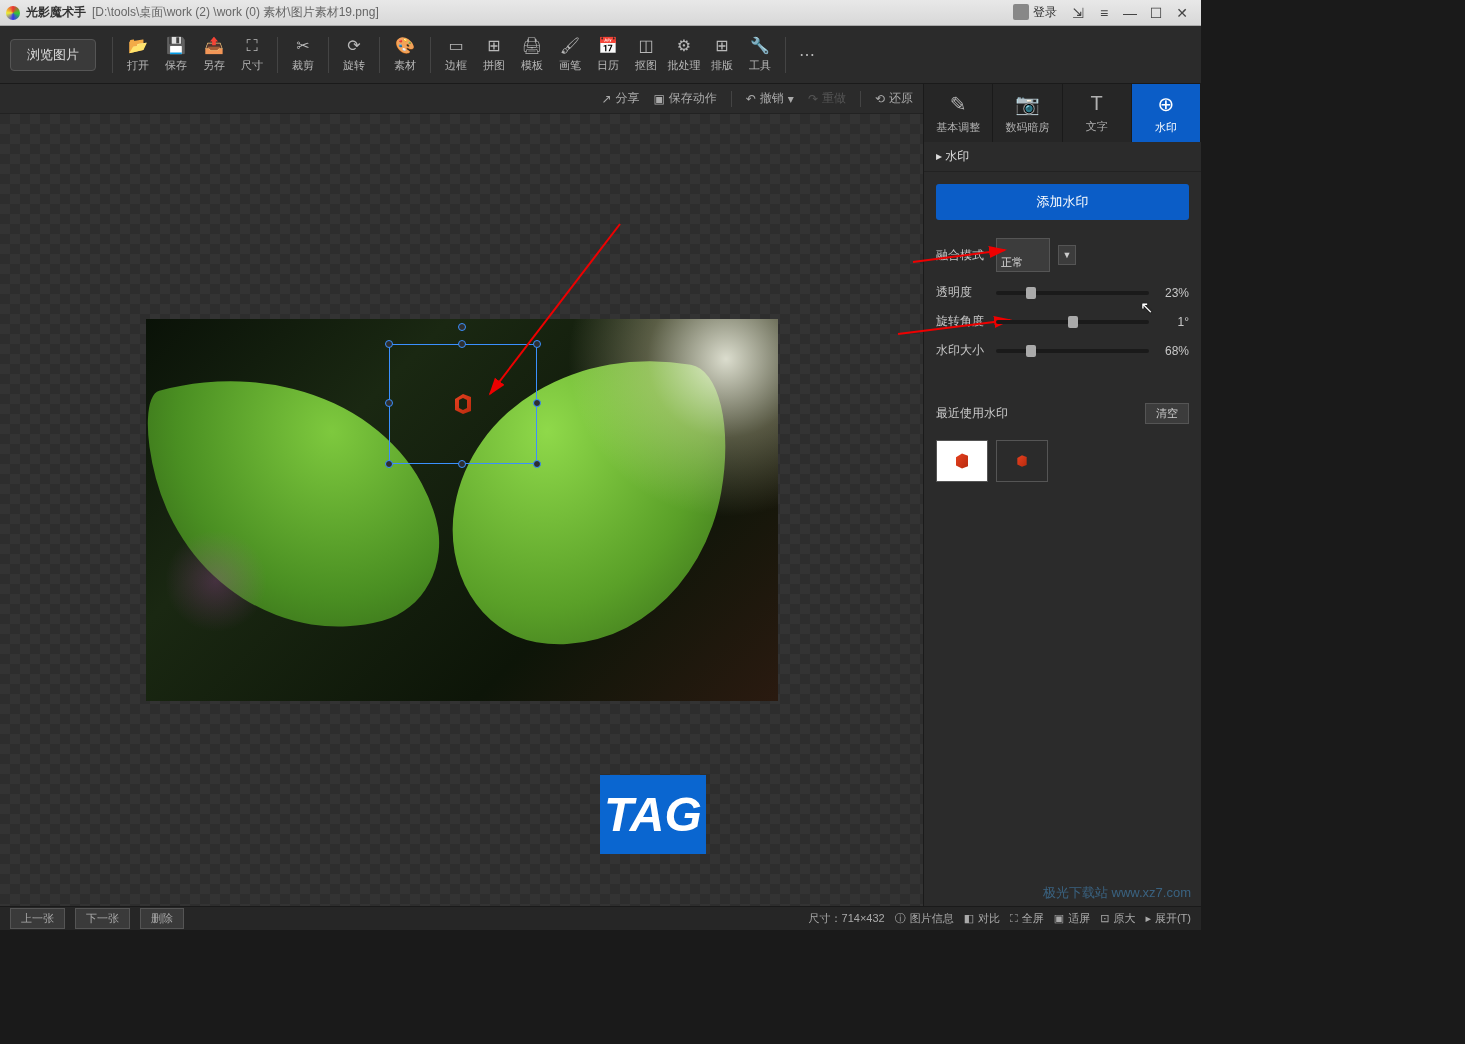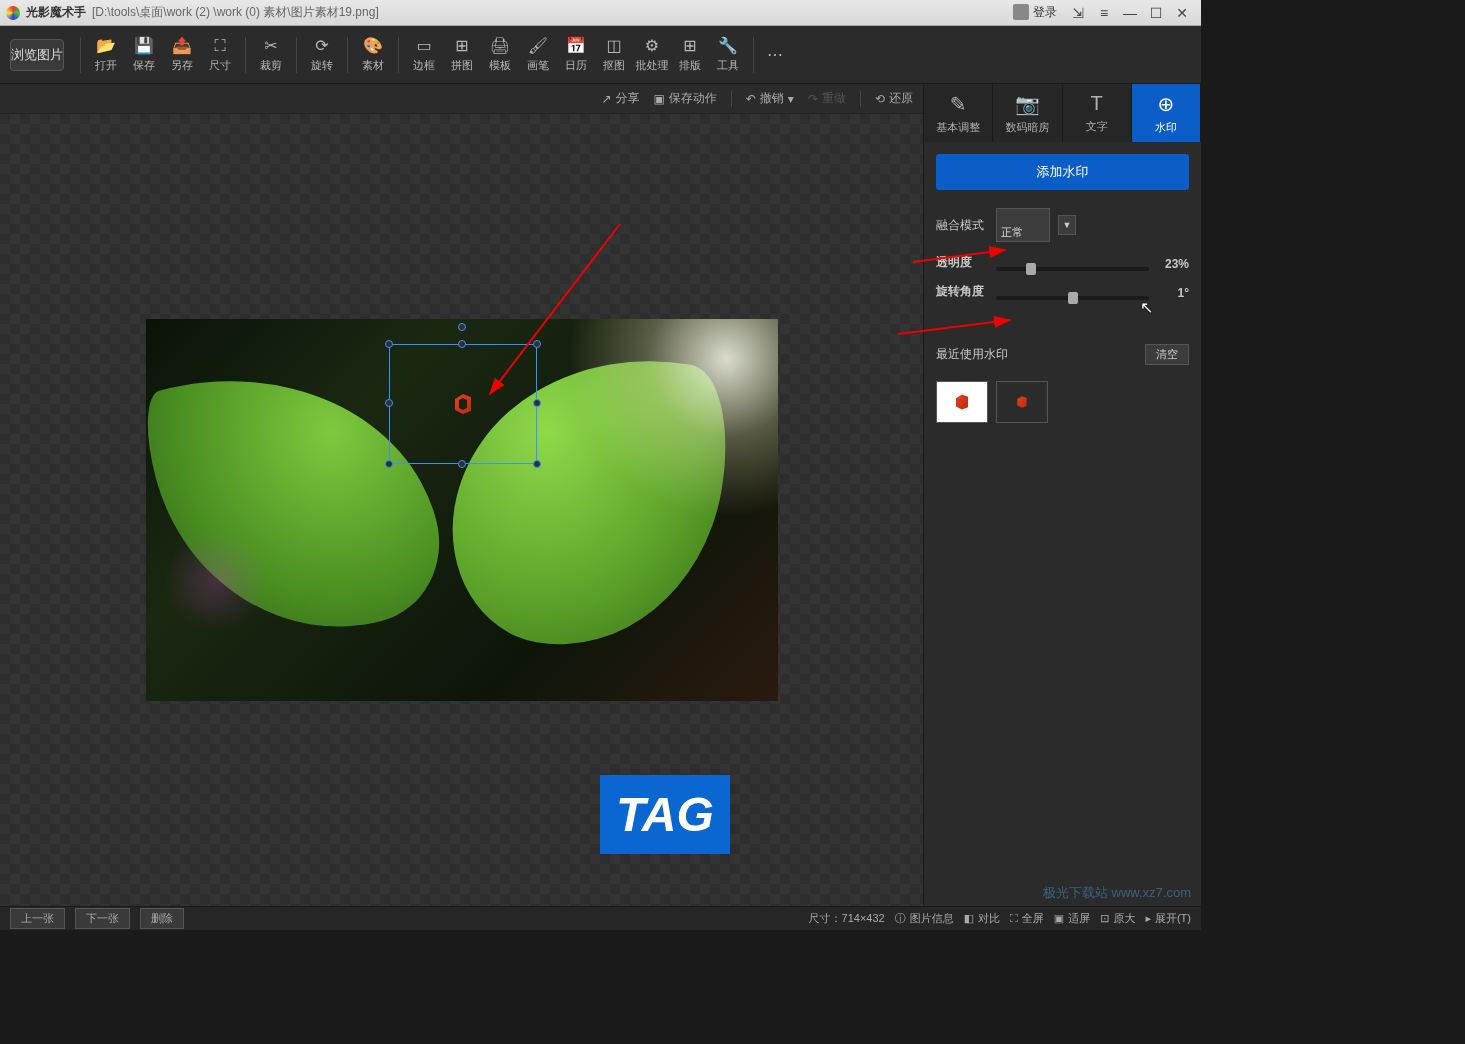--- a/index.html
+++ b/index.html
@@ -7,21 +7,21 @@
 .app { width: 1201px; height: 930px; display: flex; flex-direction: column; background: #323232; position: relative; }
 .titlebar { height: 26px; background: linear-gradient(#e8e8e8,#d8d8d8); display: flex; align-items: center; padding: 0 6px; color: #333; border-bottom: 1px solid #aaa; }
 .titlebar .logo { width: 14px; height: 14px; border-radius: 7px; background: conic-gradient(#e33,#3c3,#33e,#ee3,#e33); margin-right: 6px; }
 .titlebar .title { font-weight: bold; flex: 0 0 auto; }
 .titlebar .path { color: #666; margin-left: 6px; }
 .titlebar .spacer { flex: 1; }
 .titlebar .tbtn { width: 26px; height: 20px; display: flex; align-items: center; justify-content: center; color: #444; font-size: 14px; cursor: pointer; }
 .titlebar .login { display: flex; align-items: flex-start; gap: 4px; padding: 0 8px; cursor: pointer; }
 .titlebar .login .av { width: 16px; height: 16px; background: #888; border-radius: 2px; }
 .toolbar { height: 58px; background: #2b2b2b; display: flex; align-items: center; border-bottom: 1px solid #1a1a1a; }
-.browse-btn { margin: 0 10px; padding: 6px 0; background: #3a3a3a; border: 1px solid #555; border-radius: 4px; font-size: 13px; color: #ddd; cursor: pointer; }
+.browse-btn { margin: 0 10px; padding: 6px 16px; background: #3a3a3a; border: 1px solid #555; border-radius: 4px; font-size: 13px; color: #ddd; cursor: pointer; }
 .tool-group { display: flex; align-items: center; }
 .tool { width: 38px; display: flex; flex-direction: column; align-items: center; gap: 3px; cursor: pointer; color: #b8b8b8; }
 .tool .icn { width: 18px; height: 18px; display: flex; align-items: center; justify-content: center; font-size: 16px; }
 .tool .lbl { font-size: 11px; }
 .tool-sep { width: 1px; height: 36px; background: #444; margin: 0 6px; }
 .tool.more { width: 30px; }
 .main { flex: 1; display: flex; overflow: hidden; }
 .canvas-area { flex: 1; display: flex; flex-direction: column; background: #2f2f2f; }
 .action-bar { height: 30px; background: #2b2b2b; display: flex; align-items: center; justify-content: flex-end; padding: 0 10px; gap: 14px; border-bottom: 1px solid #222; }
 .abtn { display: flex; align-items: center; gap: 4px; color: #aaa; cursor: pointer; font-size: 12px; }
@@ -38,35 +38,35 @@
 .wm-handle.bl { left: -5px; bottom: -5px; } .wm-handle.br { right: -5px; bottom: -5px; }
 .wm-handle.tm { left: 50%; top: -5px; margin-left: -5px; } .wm-handle.bm { left: 50%; bottom: -5px; margin-left: -5px; }
 .wm-handle.ml { left: -5px; top: 50%; margin-top: -5px; } .wm-handle.mr { right: -5px; top: 50%; margin-top: -5px; }
 .wm-handle.rot { left: 50%; top: -22px; margin-left: -5px; }
 .wm-icon { position: absolute; left: 50%; top: 50%; transform: translate(-50%,-50%); width: 24px; height: 24px; }
 .arrow { position: absolute; pointer-events: none; }
 .tag-overlay { position: absolute; left: 600px; top: 775px; display: flex; align-items: center; }
 .tag-left { background: #fff; padding: 8px 12px; }
 .tag-left .l1 { color: #e02020; font-size: 28px; font-weight: bold; letter-spacing: 2px; }
 .tag-left .l2 { color: #1060c0; font-size: 17px; }
-.tag-right { background: #0a66d0; color: #fff; font-size: 48px; font-weight: bold; font-style: italic; padding: 12px 16px; }
+.tag-right { background: #0a66d0; color: #fff; font-size: 48px; font-weight: bold; font-style: italic; padding: 12px 4px; }
 .xz7 { position: absolute; right: 10px; bottom: 28px; font-size: 13px; color: rgba(80,180,255,0.4); }
 .right-panel { width: 278px; background: #2b2b2b; display: flex; flex-direction: column; border-left: 1px solid #1a1a1a; }
 .rp-tabs { height: 58px; display: flex; background: #262626; }
 .rp-tab { flex: 1; display: flex; flex-direction: column; align-items: center; justify-content: center; gap: 4px; cursor: pointer; color: #b0b0b0; border-right: 1px solid #1a1a1a; }
 .rp-tab.active { background: #0b5dc7; color: #fff; }
 .rp-tab .ticn { font-size: 20px; }
 .rp-tab .tlbl { font-size: 11px; }
 .rp-header { padding: 6px 12px; font-size: 12px; color: #ddd; border-bottom: 1px solid #222; }
 .add-btn { margin: 12px; padding: 9px 0; text-align: center; background: #0b5dc7; color: #fff; border-radius: 3px; cursor: pointer; font-size: 13px; }
 .prop-row { display: flex; align-items: center; padding: 6px 12px; gap: 8px; font-size: 12px; }
 .prop-row .plabel { width: 52px; color: #c8c8c8; }
 .prop-row select, .prop-row .sel { flex: 0 0 54px; background: #3c3c3c; border: 1px solid #555; color: #ddd; font-size: 11px; padding: 16px 4px; height: 20px; }
 .prop-row .dd-btn { width: 18px; height: 20px; background: #3c3c3c; border: 1px solid #555; display: flex; align-items: center; justify-content: center; font-size: 9px; cursor: pointer; }
-.slider-row { display: flex; align-items: flex-end; padding: 6px 12px; gap: 8px; font-size: 12px; font-weight: bold; }
+.slider-row { display: flex; align-items: center; padding: 6px 12px; gap: 8px; font-size: 12px; }
 .slider-row .plabel { width: 52px; color: #c8c8c8; }
 .slider-row .track { flex: 1; height: 4px; background: #1a1a1a; border-radius: 2px; position: relative; cursor: pointer; }
 .slider-row .thumb { position: absolute; top: -4px; width: 10px; height: 12px; background: #aaa; border-radius: 2px; margin-left: -5px; }
 .slider-row .val { width: 32px; text-align: right; color: #c8c8c8; }
 .recent-hdr { display: flex; justify-content: space-between; align-items: center; padding: 8px 12px; margin-top: 30px; }
 .clear-btn { padding: 2px 10px; background: #3c3c3c; border: 1px solid #555; font-size: 11px; cursor: pointer; }
 .recent-items { display: flex; gap: 8px; padding: 8px 12px; }
 .recent-item { width: 52px; height: 42px; border: 1px solid #555; display: flex; align-items: center; justify-content: center; background: #fff; cursor: pointer; }
 .recent-item.dark { background: #2b2b2b; }
 .statusbar { height: 24px; background: #262626; border-top: 1px solid #1a1a1a; display: flex; align-items: center; padding: 0 10px; gap: 10px; font-size: 11px; color: #aaa; }
@@ -246,20 +246,21 @@
           </div>
           <div class="rp-tab">
             <span class="ticn">T</span>
             <span class="tlbl">文字</span>
           </div>
           <div class="rp-tab active">
             <span class="ticn">⊕</span>
             <span class="tlbl">水印</span>
           </div>
         </div>
+      <div class="rp-header">▸ <span>水印</span></div>
       <div class="add-btn">添加水印</div>
 
       <div class="prop-row">
         <span class="plabel">融合模式</span>
         <span class="sel">正常</span>
         <span class="dd-btn">▼</span>
       </div>
 
       <div class="slider-row">
         <span class="plabel">透明度</span>
@@ -267,20 +268,27 @@
             <div class="thumb" style="left:23%"></div>
           </div>
         <span class="val">23%</span>
       </div>
       <div class="slider-row">
         <span class="plabel">旋转角度</span>
         <div class="track">
             <div class="thumb" style="left:50%"></div>
           </div>
         <span class="val">1°</span>
+      </div>
+      <div class="slider-row">
+        <span class="plabel">水印大小</span>
+        <div class="track">
+            <div class="thumb" style="left:23%"></div>
+          </div>
+        <span class="val">68%</span>
       </div>
 
       <div class="recent-hdr">
         <span>最近使用水印</span>
         <span class="clear-btn">清空</span>
       </div>
       <div class="recent-items">
         <div class="recent-item">
           <svg width="18" height="18" class="office-icon" viewBox="0 0 24 24">
               <path d="M12 2 L20 5 V19 L12 22 L4 18 V7 Z"></path>

